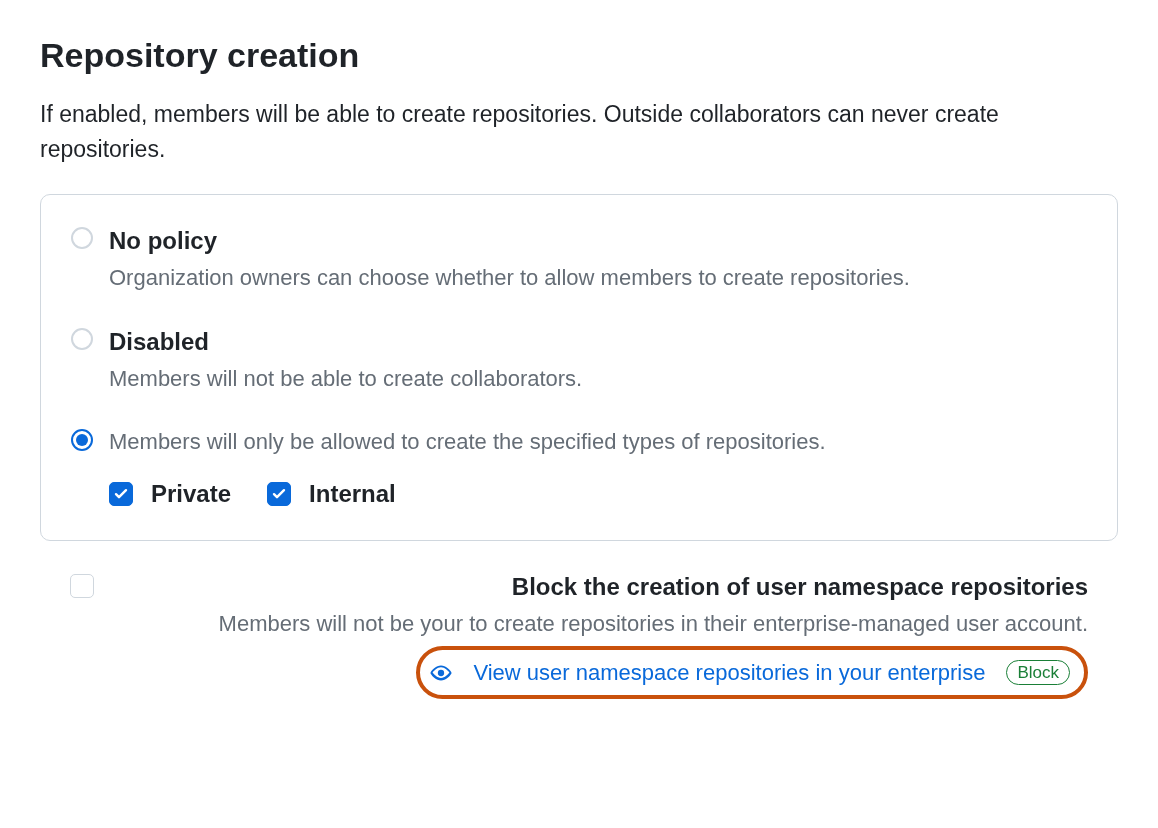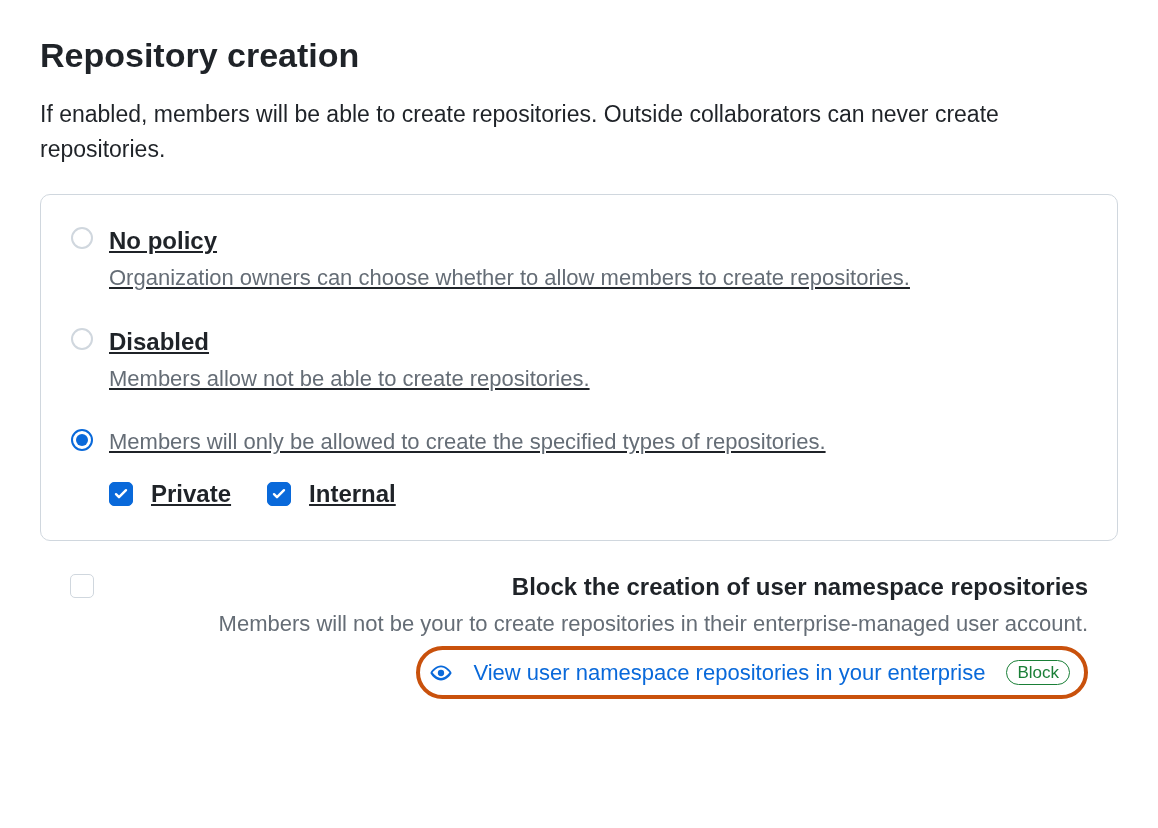--- a/index.html
+++ b/index.html
@@ -25,21 +25,20 @@
   }
   .policy-box {
     border: 1.5px solid #d0d7de;
     border-radius: 10px;
     padding: 28px 30px 28px 30px;
   }
   .radio-option {
     display: flex;
     align-items: flex-start;
     margin-bottom: 30px;
-    text-decoration: underline;
   }
   .radio-option:last-child { margin-bottom: 0; }
   .radio-circle {
     flex: 0 0 auto;
     width: 22px;
     height: 22px;
     border-radius: 50%;
     border: 2px solid #d0d7de;
     margin-top: 4px;
     margin-right: 16px;
@@ -169,21 +168,21 @@
     <div class="option-body">
       <p class="option-label">No policy</p>
       <p class="option-sub">Organization owners can choose whether to allow members to create repositories.</p>
     </div>
   </div>
 
   <div class="radio-option">
     <span class="radio-circle"></span>
     <div class="option-body">
       <p class="option-label">Disabled</p>
-      <p class="option-sub">Members allow not be able to create repositories.</p>
+      <p class="option-sub">Members will not be able to create collaborators.</p>
     </div>
   </div>
 
   <div class="radio-option">
     <span class="radio-circle selected"></span>
     <div class="option-body">
       <p class="option-sub">Members will only be allowed to create the specified types of repositories.</p>
 
       <div class="sub-checks">
         <label class="check-item">

